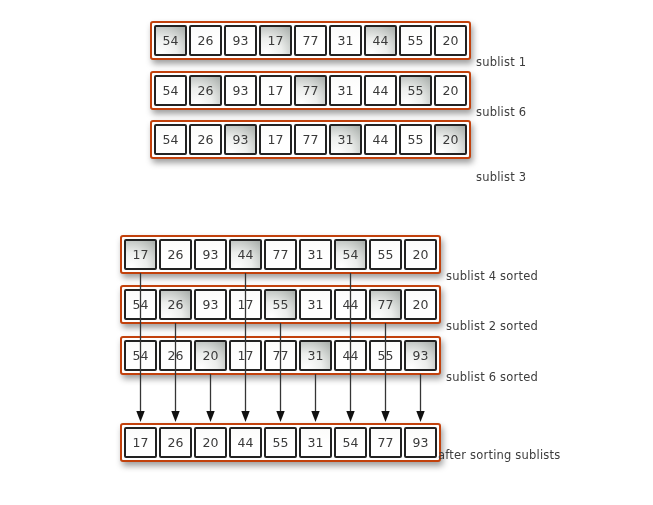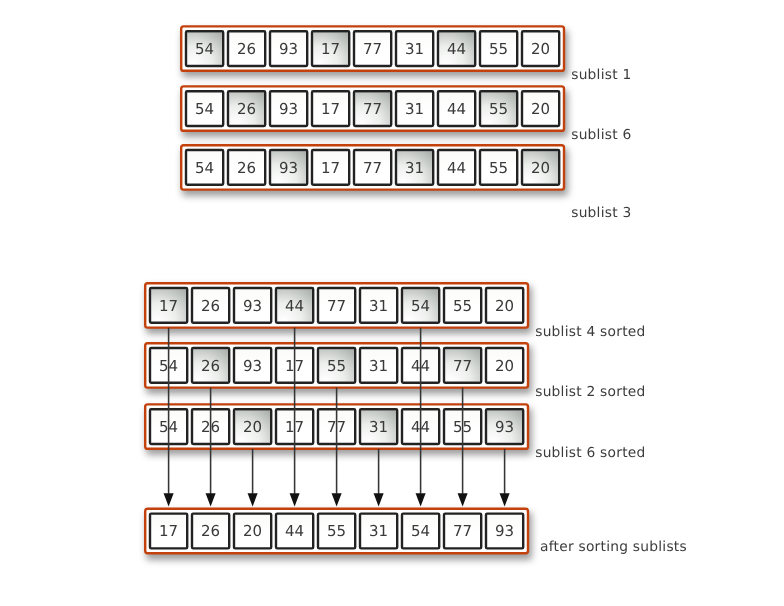--- a/index.html
+++ b/index.html
@@ -21,21 +21,21 @@
     font-size:12.5px;color:#3a3a3a;
   }
   .box.hl{
     background:radial-gradient(135% 135% at 18% 96%, #ffffff 0%, #eceeec 40%, #9fa5a1 100%);
   }
   .arrows-layer{position:absolute;left:0;top:0;pointer-events:none;}
   .label{
     position:absolute;font-size:11.5px;color:#3c3c3c;white-space:nowrap;
     letter-spacing:0.2px;line-height:14px;margin-top:22px;
   }
-  .result-label{text-align:right;line-height:15px;white-space:nowrap;padding-left:12px;}
+  .result-label{text-align:right;line-height:15px;white-space:nowrap;}
 </style>
 </head>
 <body>
 
 <div class="canvas">
   <div class="rows-layer" id="rows-layer">
       <div class="row" style="left: 150px; top: 21px;">
         <div class="box hl">54</div>
         <div class="box">26</div>
         <div class="box">93</div>

